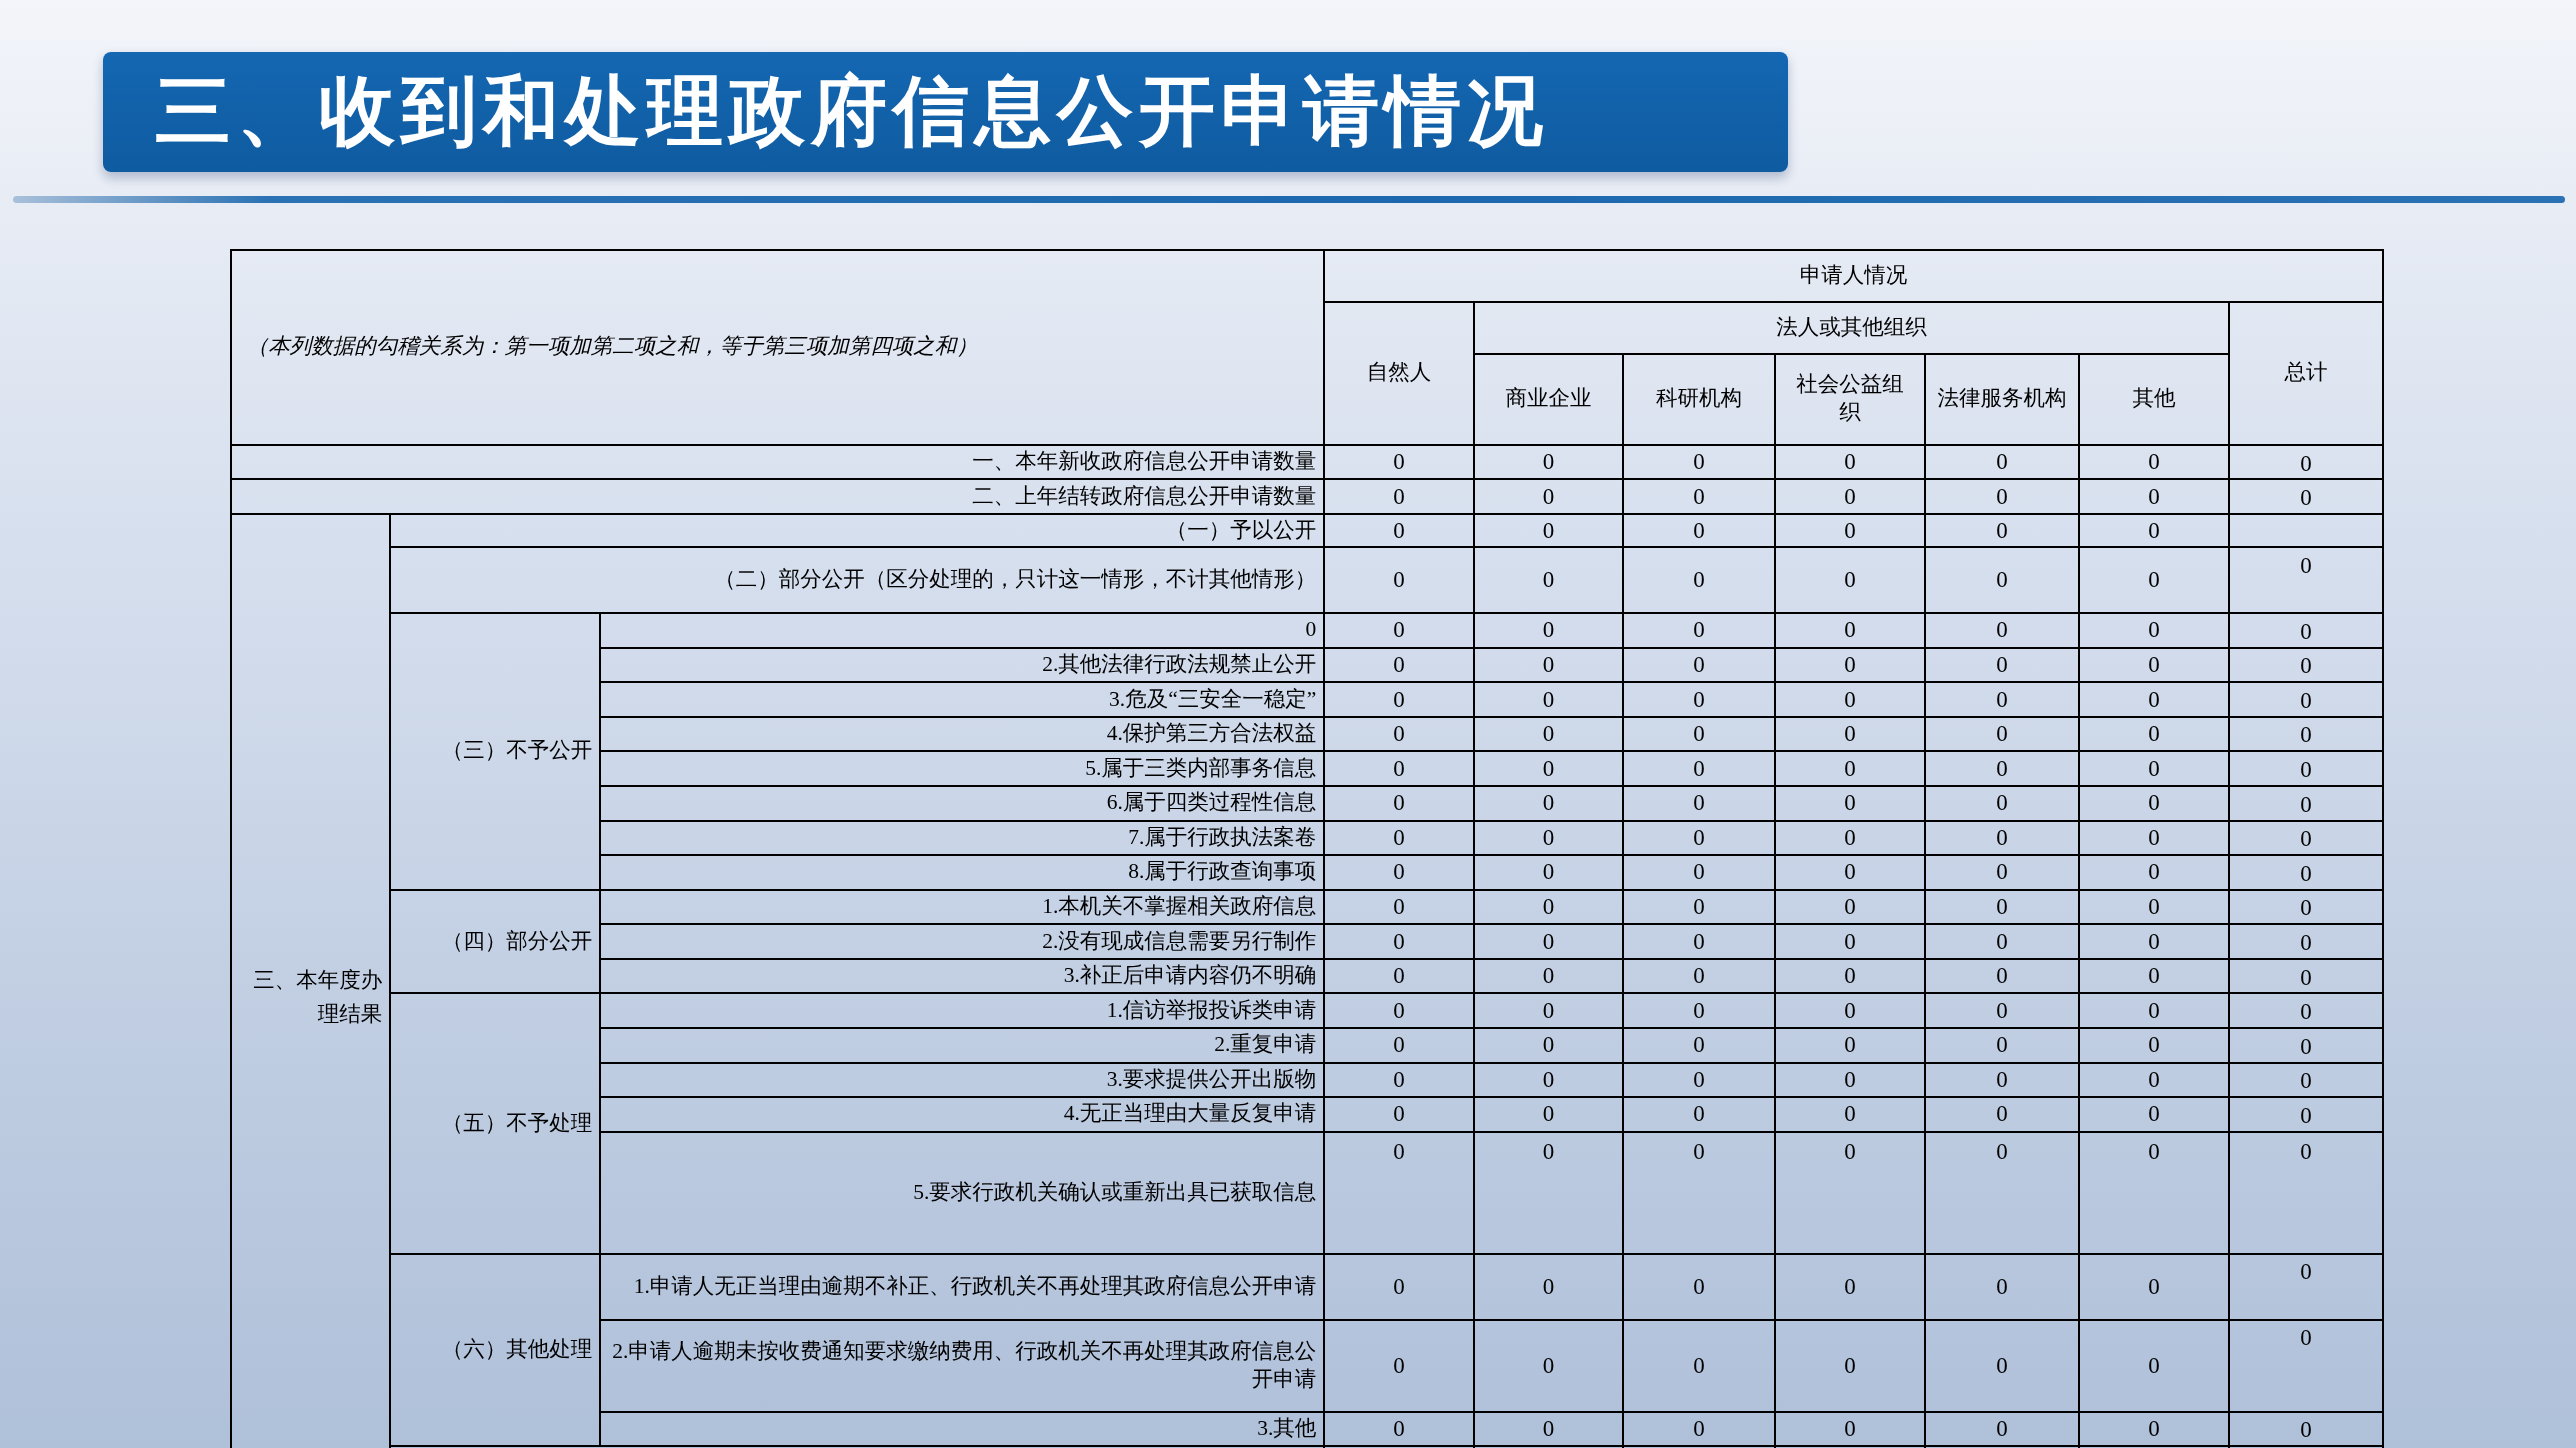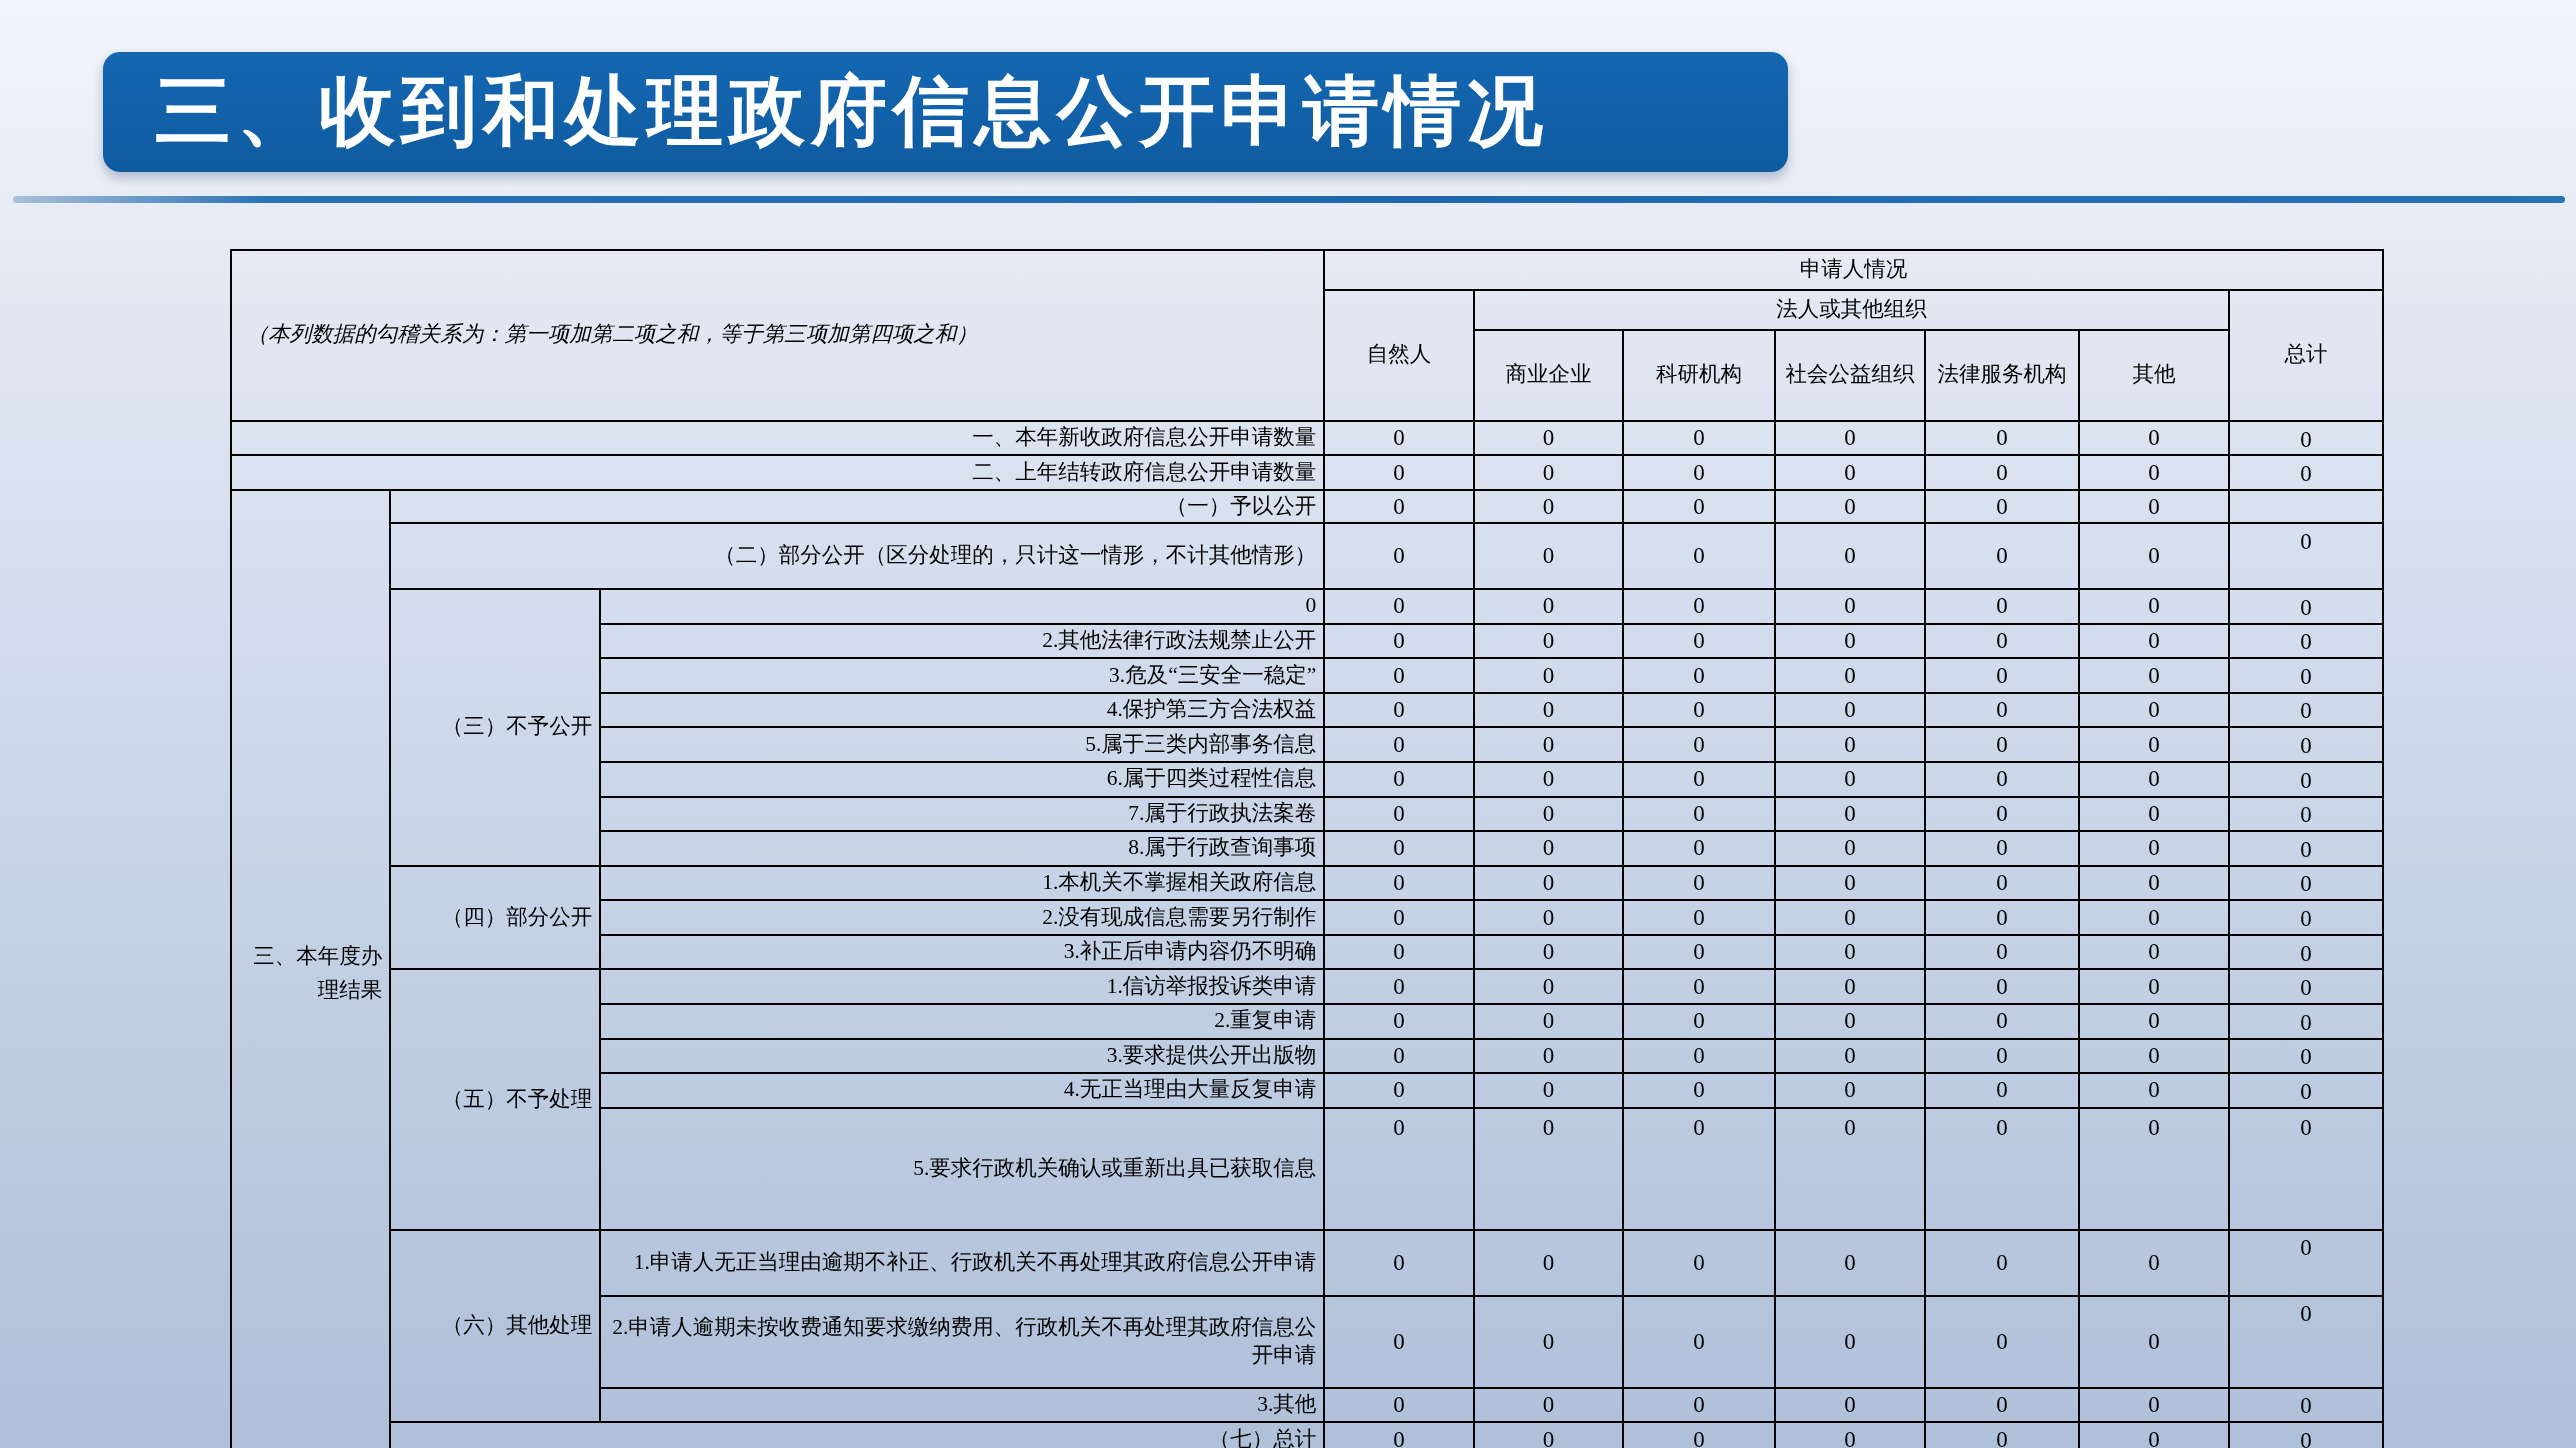--- a/index.html
+++ b/index.html
@@ -10,21 +10,21 @@
   html,body{margin:0;padding:0;}
   body{
     width:2576px;height:1449px;position:relative;overflow:hidden;
     background:linear-gradient(180deg,#f3f5fa 0%,#e6ebf4 16%,#d6dfee 38%,#c2cfe3 68%,#afc0d9 100%);
     font-family:"Liberation Serif","DejaVu Serif",serif;
     color:#000;
   }
   .banner{
     position:absolute;left:103px;top:52px;width:1685px;height:120px;
     background:linear-gradient(180deg,var(--banner-blue) 0%,#0f5ba0 100%);
-    border-radius:17px;
+    border-radius:8px;
     display:flex;align-items:center;
     padding-left:52px;box-sizing:border-box;
     box-shadow:0 5.4px 10.7px rgba(25,55,105,.28);
   }
   .banner .title{
     font-family:"Liberation Sans","DejaVu Sans",sans-serif;
     font-weight:900;font-size:76px;color:#ffffff;
     letter-spacing:6px;white-space:nowrap;
   }
   .divider{
@@ -35,21 +35,21 @@
   table.report{
     position:absolute;left:230px;top:249px;width:2151px;height:1180px;
     border-collapse:collapse;table-layout:fixed;
     font-size:21.5px;line-height:1.3;
   }
   .report td,.report th{
     border:2.7px solid var(--table-border);
     font-weight:normal;overflow:hidden;
     box-sizing:border-box;
   }
-  .report th{text-align:center;vertical-align:middle;padding:5px;}
+  .report th{text-align:center;vertical-align:middle;padding:11px;}
   .note{ text-align:left;vertical-align:middle;padding:4px 12px 4px 14.8px;font-style:italic;}
   .lab{ text-align:right;vertical-align:middle;padding:1.3px 6.7px 1.3px 9.4px;}
   .l1{ padding-left:4px;line-height:1.6;margin-left:20px;}
   .val{ text-align:center;vertical-align:middle;font-size:23px;padding:0 2.7px;}
   .val.total{ vertical-align:top;padding-top:2.7px;}
   tr.vtop .val{ vertical-align:top;padding-top:4px;}
 </style>
 </head>
 <body>
 

